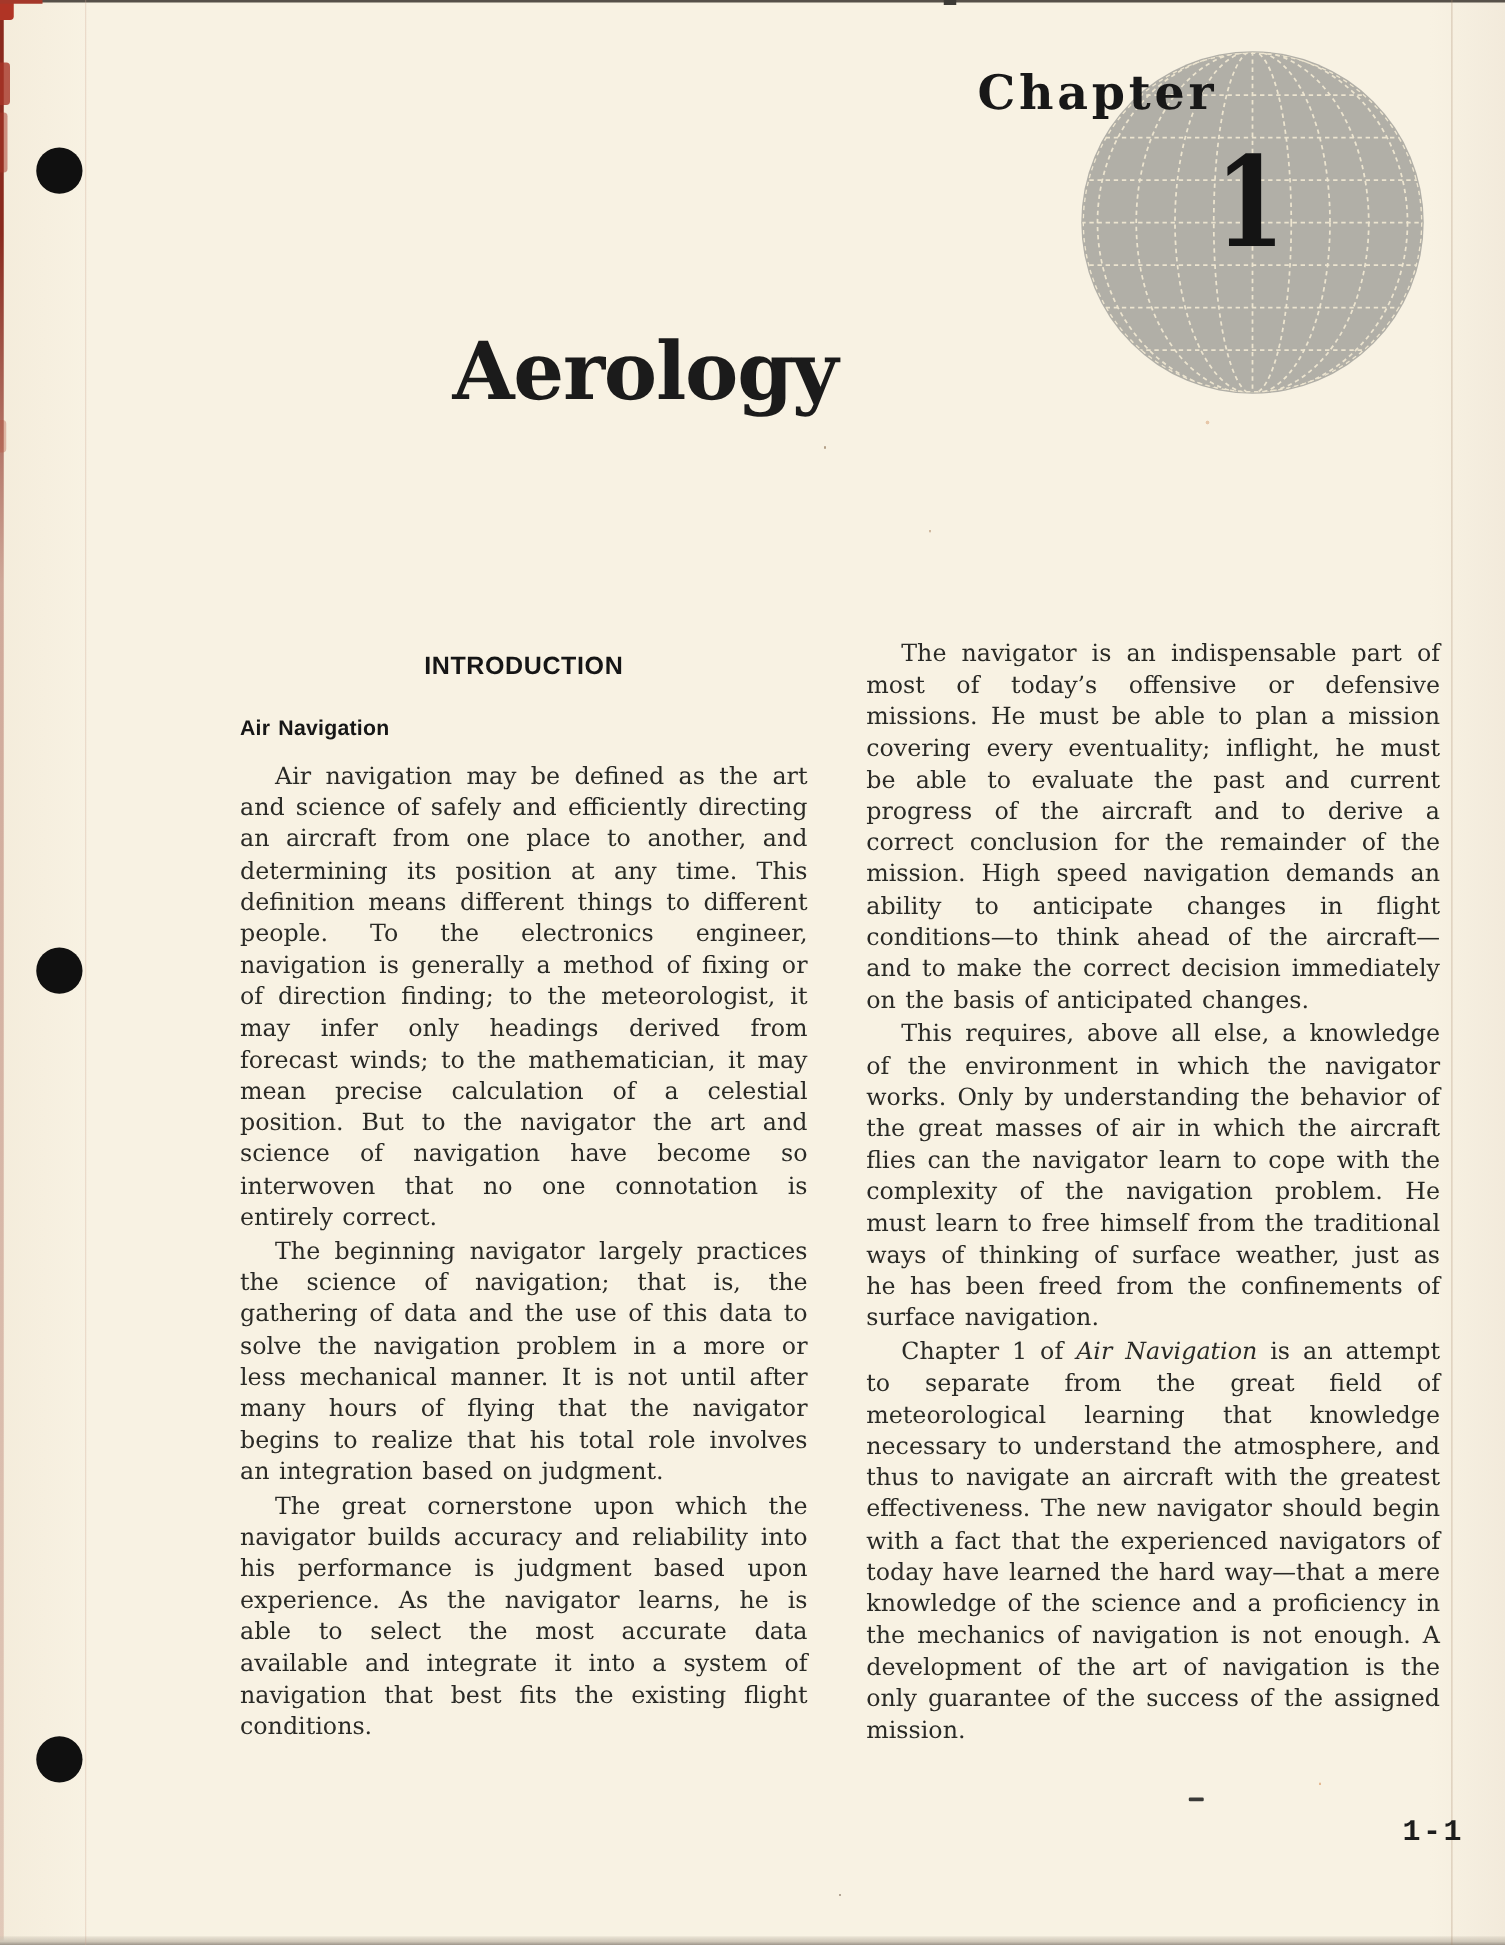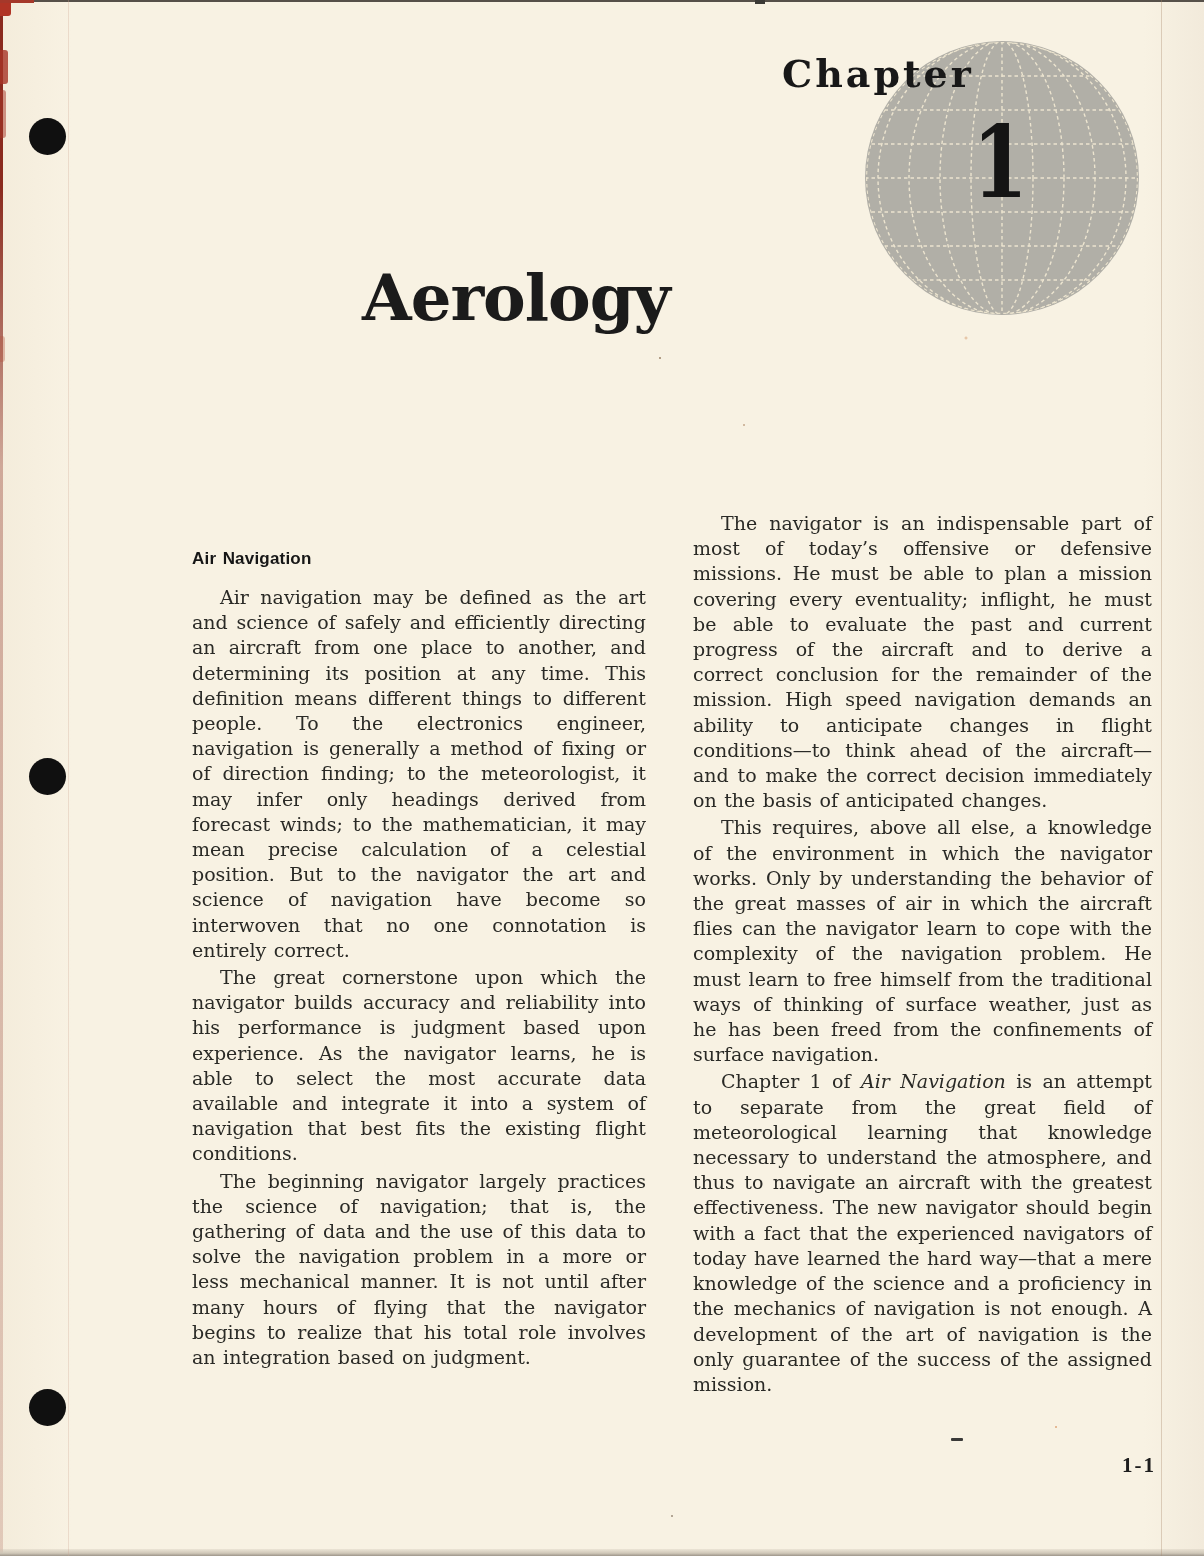--- a/index.html
+++ b/index.html
@@ -68,21 +68,21 @@
     font-size:20px;letter-spacing:.5px;color:#161616;text-align:center;line-height:24px;
   }
   h3.sub{
     margin:27px 0 15px 0;font-family:"Liberation Sans",sans-serif;font-weight:bold;
     font-size:17px;letter-spacing:.2px;color:#161616;text-align:left;line-height:22px;text-indent:0;
   }
   .col-right em{font-style:italic;}
   
   .page-number{
     position:absolute;left:1122px;top:1453px;
-    font-family:Liberation Serif, serif;font-weight:bold;font-size:21px;
+    font-family:Liberation Mono, monospace;font-weight:bold;font-size:24px;
     letter-spacing:2px;color:#1d1d1d;
   }
   .stray-mark{position:absolute;left:951px;top:1438px;width:12px;height:3px;background:#3a3a38;border-radius:1px;}
 </style>
 </head>
 <body>
 
 <div class="page">
 
   <div class="edge-left"></div>
@@ -123,24 +123,25 @@
       <line x1="1" y1="206" x2="275" y2="206"></line>
       <line x1="1" y1="240" x2="275" y2="240"></line>
     </g>
   </svg>
   <div class="chapter-label">Chapter</div>
   <div class="chapter-number">1</div>
 
   <div class="doc-title">Aerology</div>
 
   <div class="column col-left">
+    <h2 class="sec">INTRODUCTION</h2>
     <h3 class="sub">Air Navigation</h3>
     <p>Air navigation may be defined as the art and science of safely and efficiently directing an aircraft from one place to another, and determining its position at any time. This definition means different things to different people. To the electronics engineer, navigation is generally a method of fixing or of direction finding; to the meteorologist, it may infer only headings derived from forecast winds; to the mathematician, it may mean precise calculation of a celestial position. But to the navigator the art and science of navigation have become so interwoven that no one connotation is entirely correct.</p>
+    <p>The beginning navigator largely practices the science of navigation; that is, the gathering of data and the use of this data to solve the navigation problem in a more or less mechanical manner. It is not until after many hours of flying that the navigator begins to realize that his total role involves an integration based on judgment.</p>
     <p>The great cornerstone upon which the navigator builds accuracy and reliability into his performance is judgment based upon experience. As the navigator learns, he is able to select the most accurate data available and integrate it into a system of navigation that best fits the existing flight conditions.</p>
-    <p>The beginning navigator largely practices the science of navigation; that is, the gathering of data and the use of this data to solve the navigation problem in a more or less mechanical manner. It is not until after many hours of flying that the navigator begins to realize that his total role involves an integration based on judgment.</p>
   </div>
 
   <div class="column col-right">
     <p>The navigator is an indispensable part of most of today’s offensive or defensive missions. He must be able to plan a mission covering every eventuality; inflight, he must be able to evaluate the past and current progress of the aircraft and to derive a correct conclusion for the remainder of the mission. High speed navigation demands an ability to anticipate changes in flight conditions—to think ahead of the aircraft—and to make the correct decision immediately on the basis of anticipated changes.</p>
     <p>This requires, above all else, a knowledge of the environment in which the navigator works. Only by understanding the behavior of the great masses of air in which the aircraft flies can the navigator learn to cope with the complexity of the navigation problem. He must learn to free himself from the traditional ways of thinking of surface weather, just as he has been freed from the confinements of surface navigation.</p>
     <p><span>Chapter 1 of </span><em>Air Navigation</em><span> is an attempt to separate from the great field of meteorological learning that knowledge necessary to understand the atmosphere, and thus to navigate an aircraft with the greatest effectiveness. The new navigator should begin with a fact that the experienced navigators of today have learned the hard way—that a mere knowledge of the science and a proficiency in the mechanics of navigation is not enough. A development of the art of navigation is the only guarantee of the success of the assigned mission.</span></p>
   </div>
 
   <div class="stray-mark"></div>
   <div class="page-number">1-1</div>

